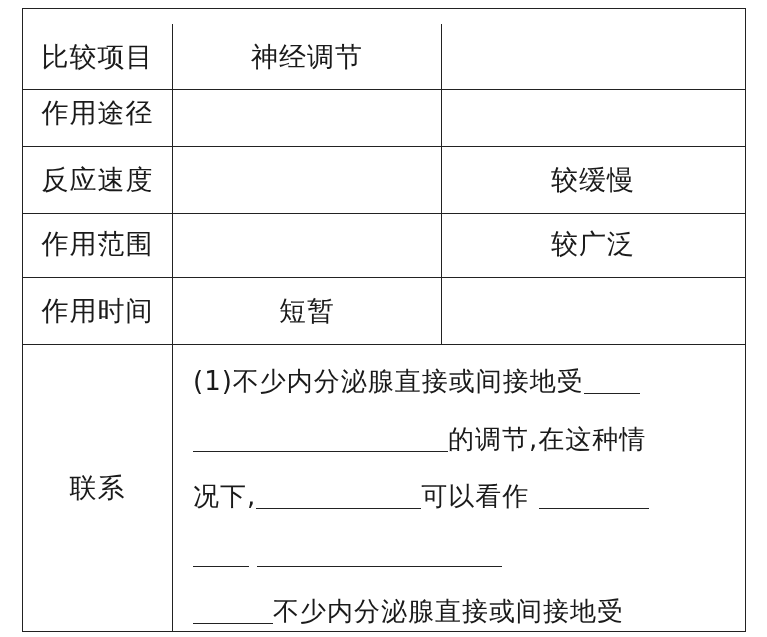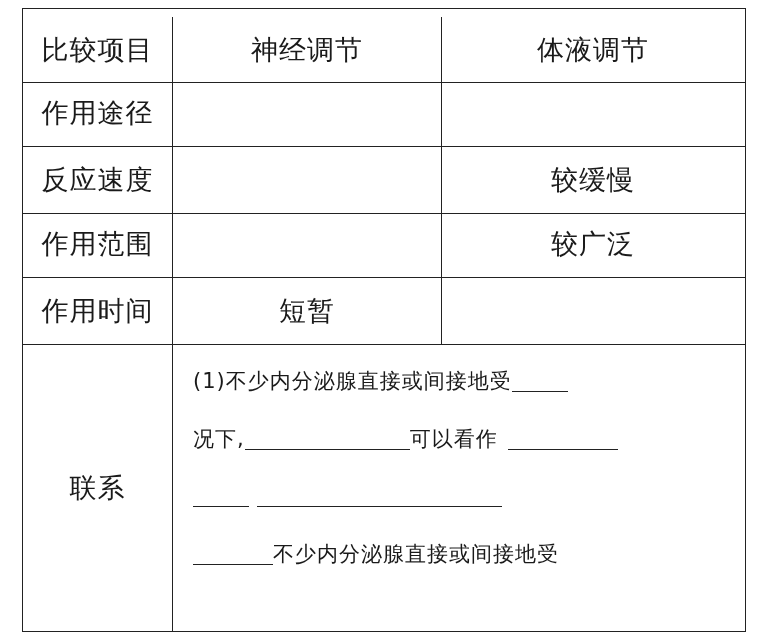--- a/index.html
+++ b/index.html
@@ -8,32 +8,31 @@
     .tbl { position: absolute; left: 22px; top: 8px; width: 724px; height: 624px;
            border: 1.5px solid #222; box-sizing: border-box; }
     .row { position: absolute; left: 0; width: 100%; border-bottom: 1.5px solid #222; box-sizing: border-box; }
     .row.last { border-bottom: none; }
     .cell { position: absolute; top: 0; height: 100%; display: flex; align-items: center;
             justify-content: center; box-sizing: border-box; font-size: 27px; letter-spacing: 1px; }
     .c0 { left: 0; width: 150px; border-right: 1.5px solid #222; }
     .c1 { left: 150px; width: 269px; border-right: 1.5px solid #222; }
     .c2 { left: 419px; width: 302px; }
     .c12 { left: 150px; width: 572px; display: block; padding: 8px 14px 0 20px; }
-    .line { height: 57.5px; line-height: 57px; font-size: 21px; white-space: nowrap; letter-spacing: 1px; }
+    .line { height: 57.5px; line-height: 57px; font-size: 26px; white-space: nowrap; letter-spacing: 1px; }
     .blank { display: inline-block; border-bottom: 1.5px solid #222; height: 36px; vertical-align: -4px; }
   </style>
 </head>
 <body>
 
 <div class="tbl">
 
-  <div class="row" style="top:8px;height:66px;">
+  <div class="row" style="top:15px;height:66px;">
     <div class="cell c0">比较项目</div>
     <div class="cell c1">神经调节</div>
-    <div class="cell c2">体液调节</div>
   </div>
 
   <div class="row" style="top:70px;height:68px;">
     <div class="cell c0">作用途径</div>
     <div class="cell c1"></div>
     <div class="cell c2"></div>
   </div>
 
   <div class="row" style="top:138px;height:67px;">
     <div class="cell c0">反应速度</div>
@@ -53,20 +52,23 @@
     <div class="cell c2"></div>
   </div>
 
   <div class="row last" style="top:336px;height:286px;">
     <div class="cell c0">联系</div>
     <div class="cell c12">
       <div class="line">
         <span>(1)不少内分泌腺直接或间接地受</span><span class="blank" style="width:56px;"></span>
       </div>
       <div class="line">
+        <span class="blank" style="width:255px;"></span><span>的调节,在这种情</span>
+      </div>
+      <div class="line">
         <span>况下,</span><span class="blank" style="width:165px;"></span><span>可以看作</span><span class="blank" style="width:110px;margin-left:10px;"></span>
       </div>
       <div class="line">
         <span class="blank" style="width:56px;"></span><span class="blank" style="width:245px;margin-left:8px;"></span>
       </div>
       <div class="line">
         <span class="blank" style="width:80px;"></span><span>不少内分泌腺直接或间接地受</span>
       </div>
     </div>
   </div>

